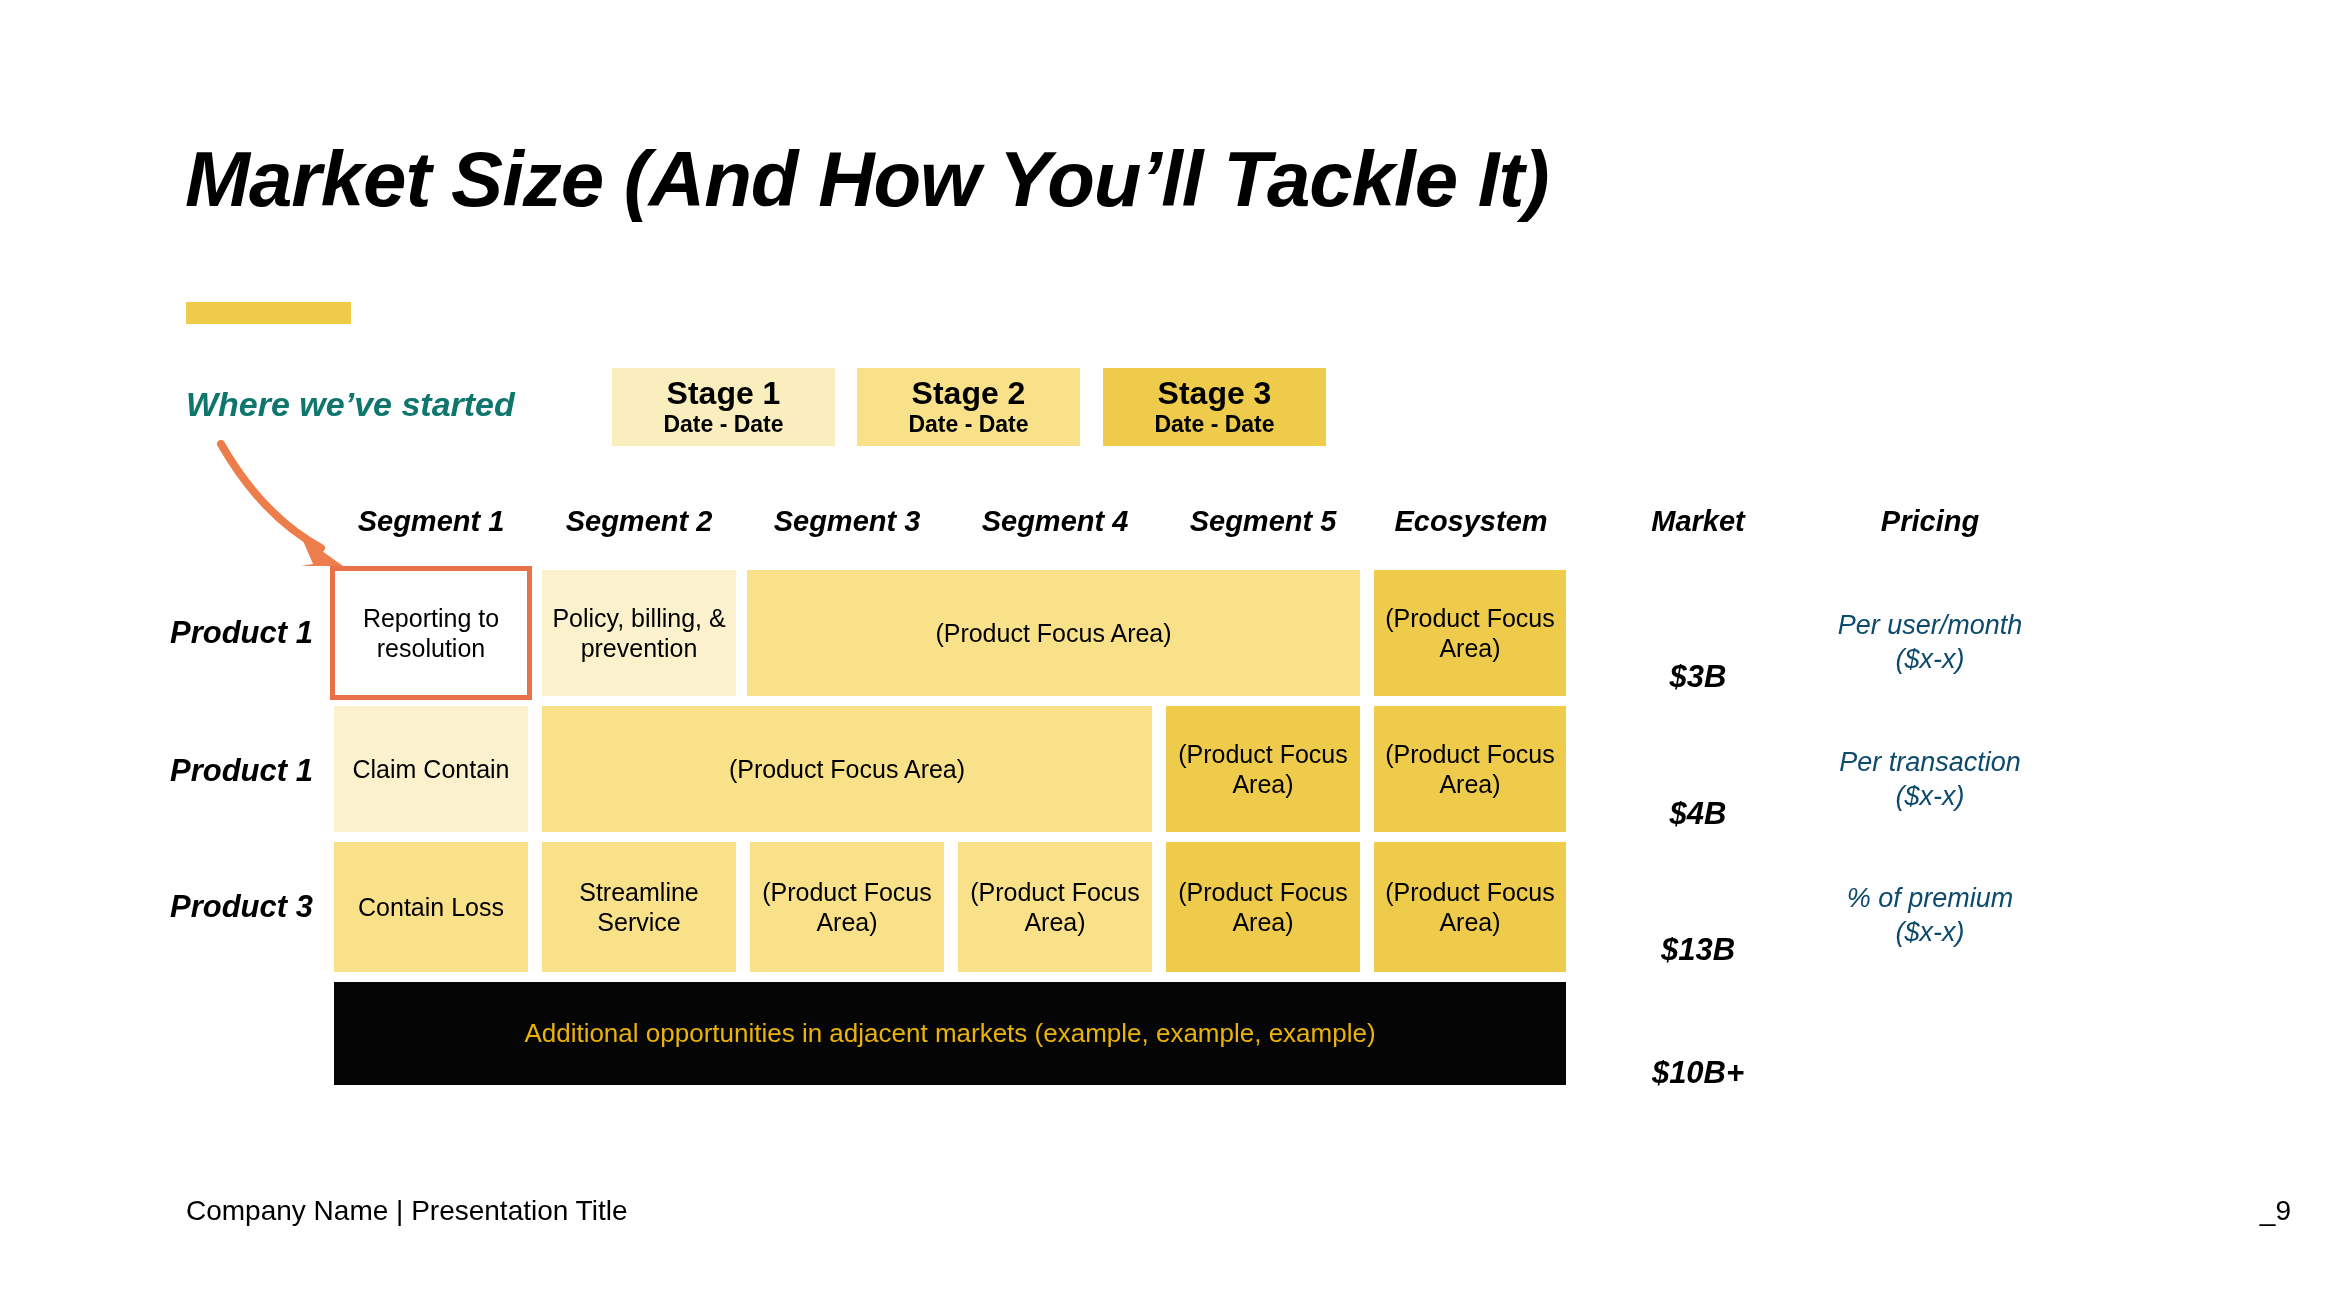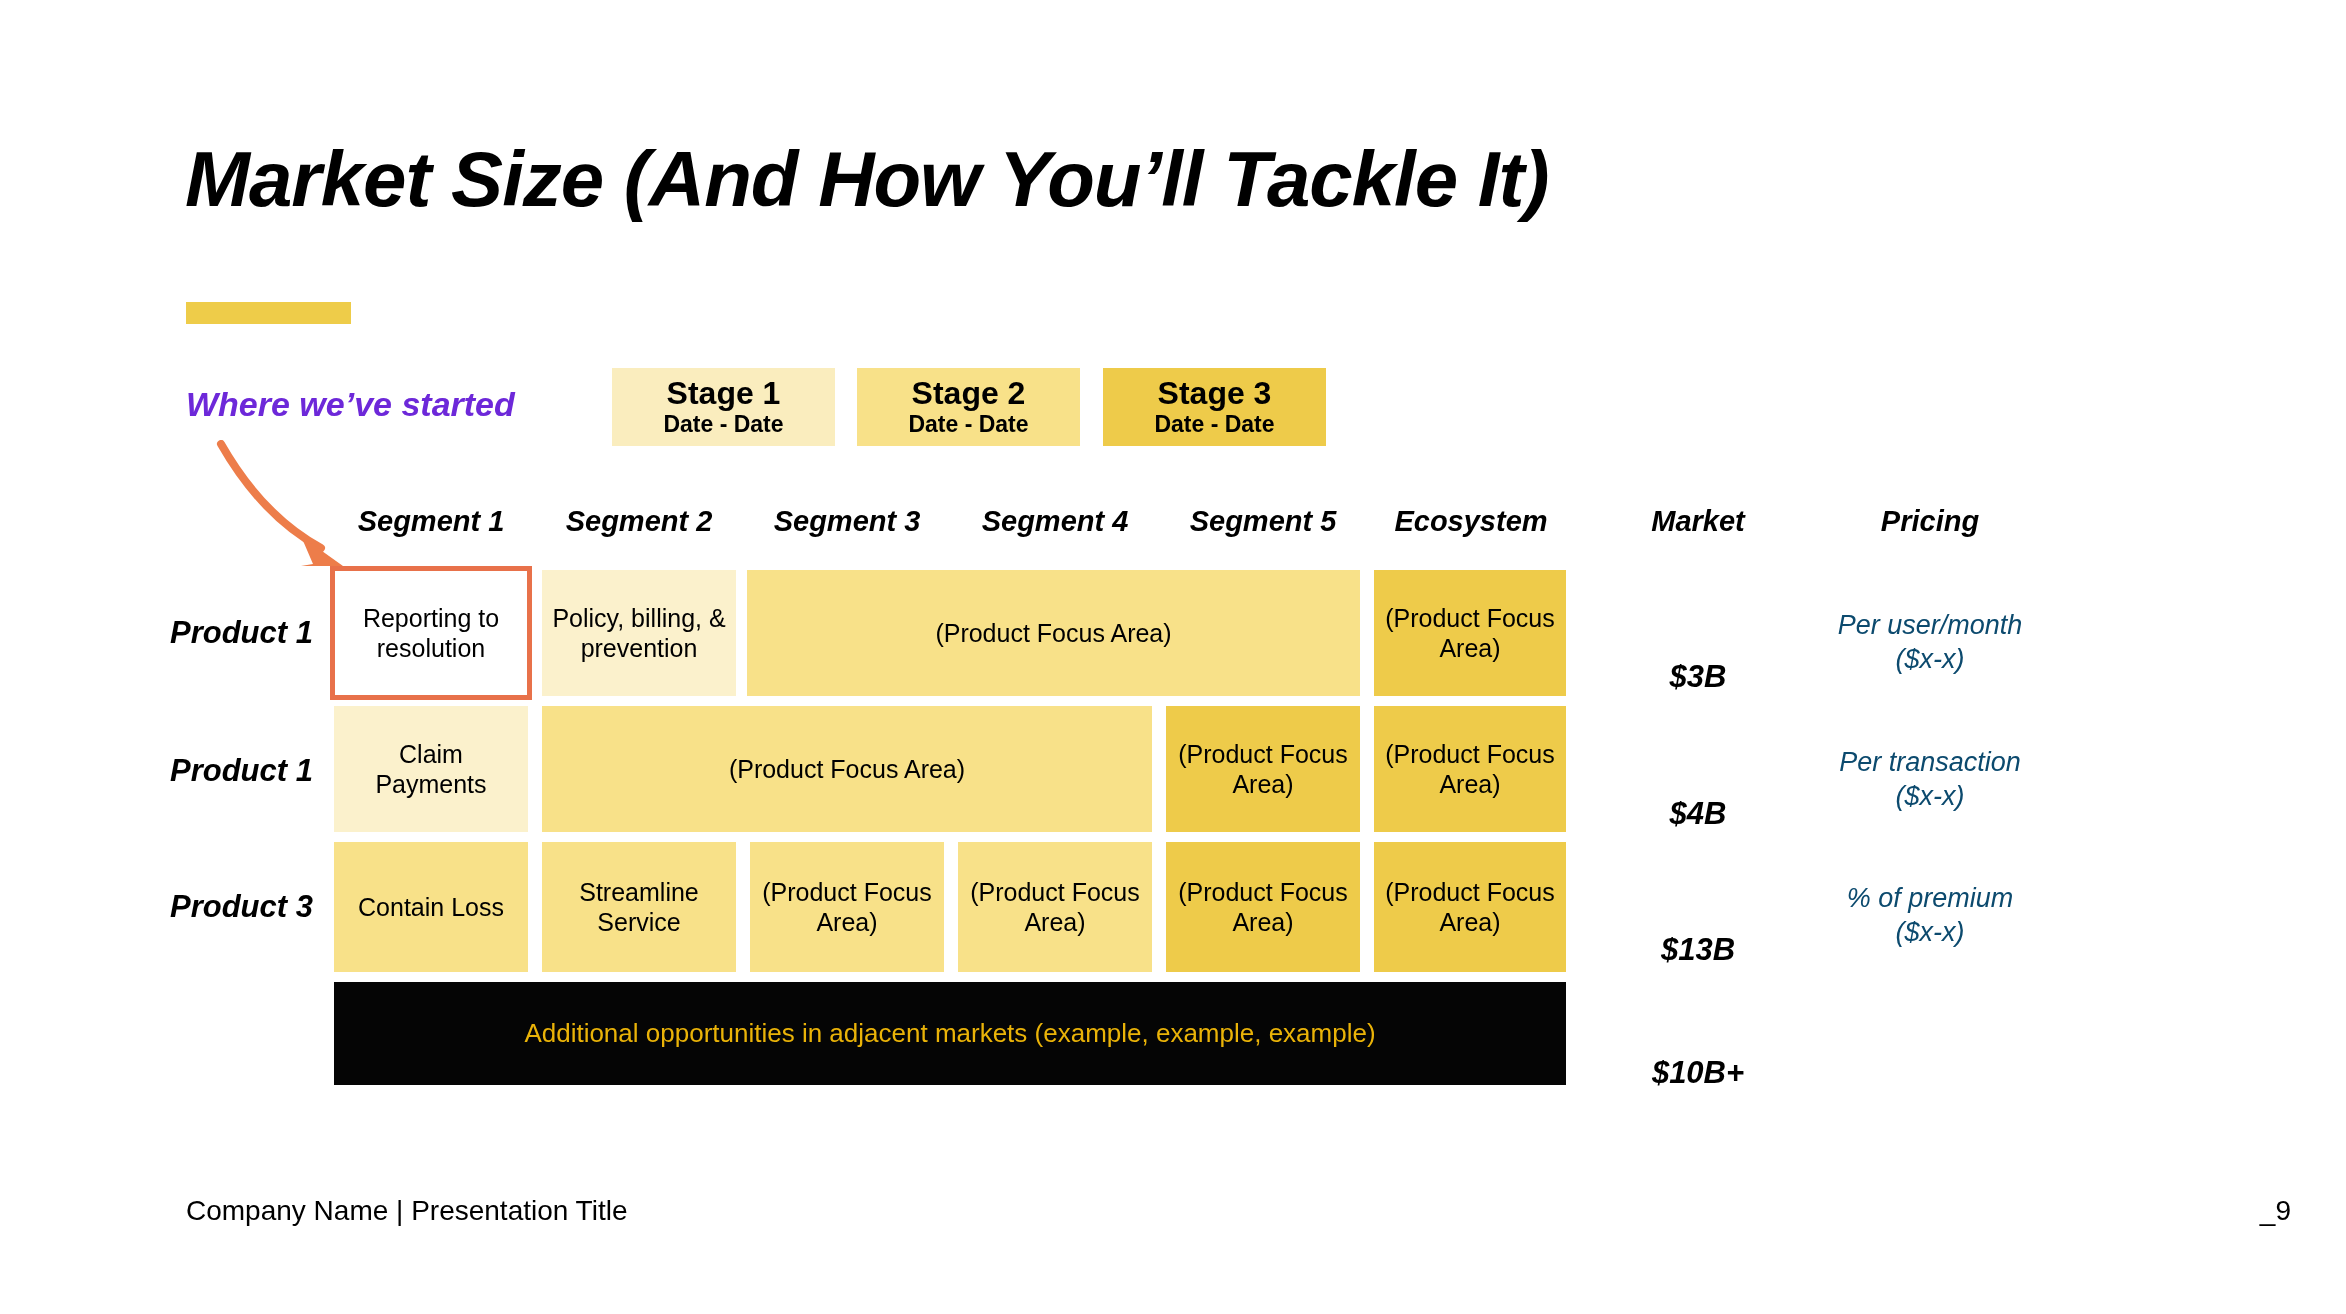--- a/index.html
+++ b/index.html
@@ -40,21 +40,21 @@
   }
 
   
   #callout-label {
     position: absolute;
     left: 186px;
     top: 385px;
     font-size: 34px;
     font-weight: bold;
     font-style: italic;
-    color: #6d28d9;
+    color: #0f766e;
     white-space: nowrap;
   }
   #callout-arrow {
     position: absolute;
     left: 215px;
     top: 440px;
     width: 160px;
     height: 135px;
   }
 
@@ -213,21 +213,21 @@
 <div class="cell" style="left:542px; top:570px; width:194px; height:126px; background:#FBF1CC;">Policy, billing, &amp; prevention</div>
 <div class="cell" style="left:747px; top:570px; width:613px; height:126px; background:#F8E189;">(Product Focus Area)</div>
 <div class="cell" style="left:1374px; top:570px; width:192px; height:126px; background:#EECB4A;">(Product Focus Area)</div>
 
 <div class="market-val" style="left:1598px; top:619px; width:200px;">$3B</div>
 <div class="pricing-val" style="left:1800px; top:609px; width:260px;">
   <div>Per user/month</div>
   <div>($x-x)</div>
 </div>
 
-<div class="cell" style="left:334px; top:706px; width:194px; height:126px; background:#FBF1CC;">Claim Payments</div>
+<div class="cell" style="left:334px; top:706px; width:194px; height:126px; background:#FBF1CC;">Claim Contain</div>
 <div class="cell" style="left:542px; top:706px; width:610px; height:126px; background:#F8E189;">(Product Focus Area)</div>
 <div class="cell" style="left:1166px; top:706px; width:194px; height:126px; background:#EECB4A;">(Product Focus Area)</div>
 <div class="cell" style="left:1374px; top:706px; width:192px; height:126px; background:#EECB4A;">(Product Focus Area)</div>
 
 <div class="market-val" style="left:1598px; top:756px; width:200px;">$4B</div>
 <div class="pricing-val" style="left:1800px; top:746px; width:260px;">
   <div>Per transaction</div>
   <div>($x-x)</div>
 </div>
 

